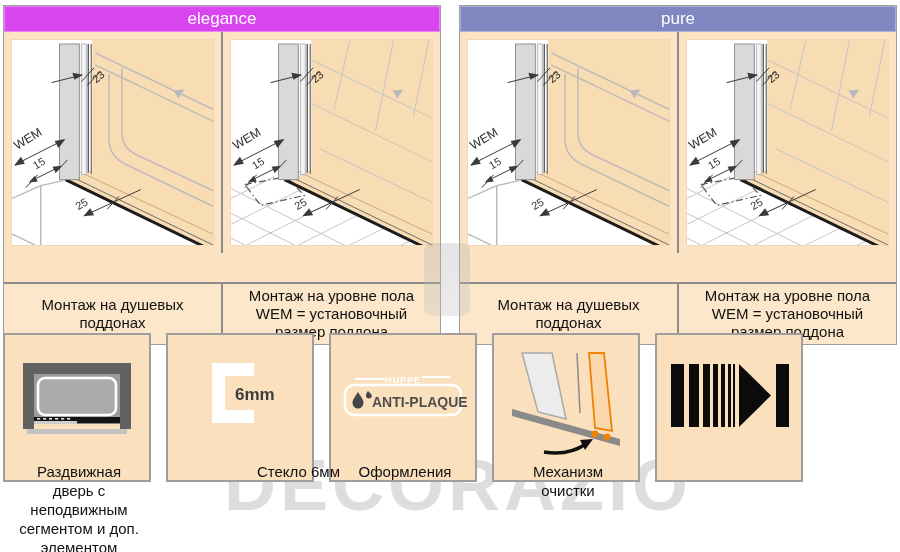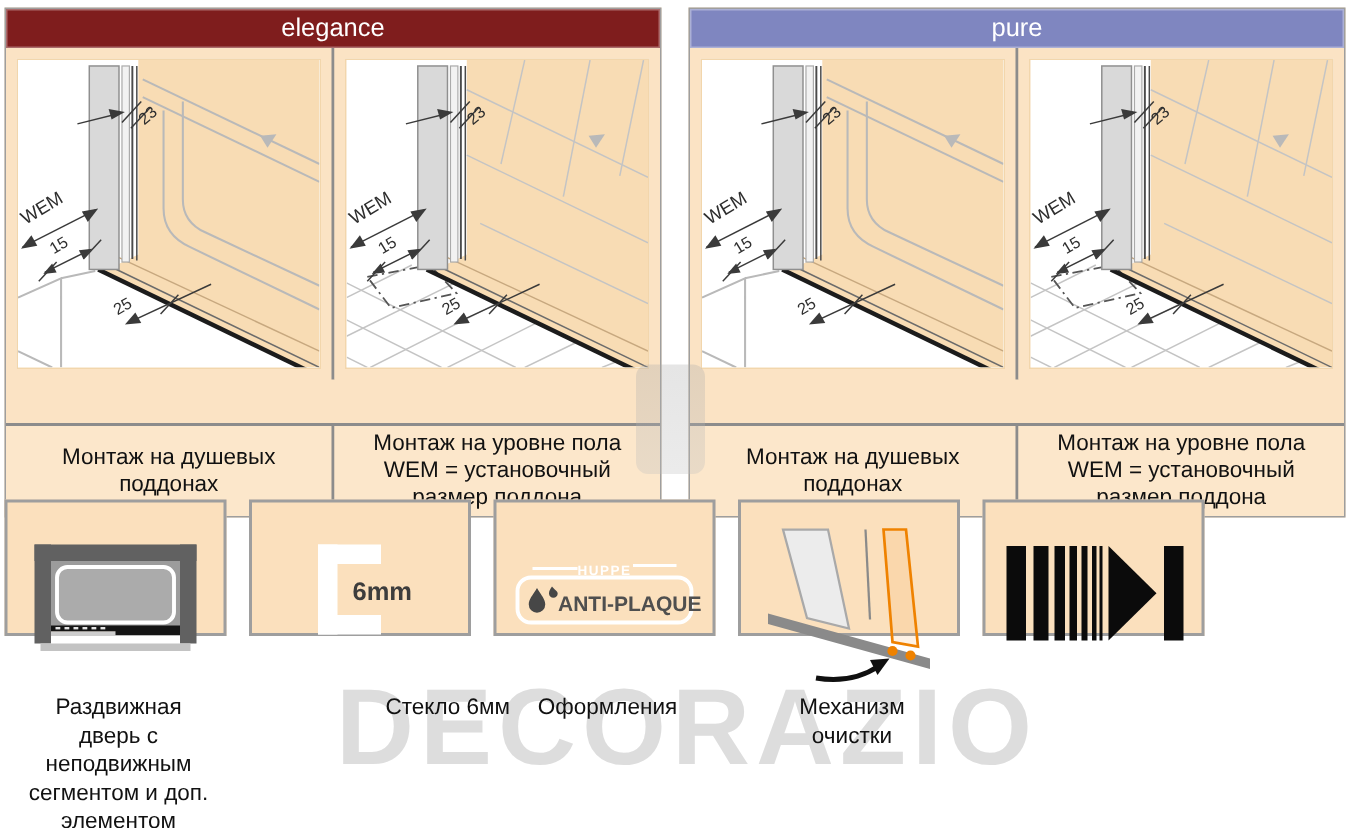--- a/index.html
+++ b/index.html
@@ -5,33 +5,33 @@
   html,body{margin:0;padding:0;background:#ffffff;}
   #page{position:relative;width:900px;height:552px;background:#ffffff;overflow:hidden;
         font-family:"Liberation Sans",sans-serif;color:#111;}
 
   
   .spec-table{position:absolute;top:5px;width:436px;border:1px solid #9e9e9e;background:#fbe3c4;z-index:2;}
   .spec-table.elegance{left:3px;}
   .spec-table.pure{left:459px;}
   .table-header{height:26px;line-height:26px;text-align:center;color:#ffffff;font-size:17px;
                 box-shadow:inset 0 0 0 1px rgba(255,255,255,.35);}
-  .spec-table.elegance .table-header{background:#7f1d1d;}
+  .spec-table.elegance .table-header{background:#d946ef;}
   .spec-table.pure .table-header{background:#7f86c0;}
   .table-body{display:flex;height:221px;}
   .diagram-cell{width:217px;height:221px;background:#fbe3c4;}
   .vdiv{width:2px;background:#8c8c8c;}
   .diagram-panel{margin:7px;width:201px;height:205px;background:#ffffff;border:1px solid #f2d6ac;}
   .diagram-panel svg{display:block;width:201px;height:205px;}
   .caption-row{display:flex;height:60px;border-top:2px solid #8c8c8c;margin-top:29px;}
   .caption-cell{width:217px;background:#fce7cb;display:flex;align-items:center;justify-content:center;}
   .caption-cell span{display:block;max-width:182px;text-align:center;font-size:15px;line-height:18px;}
 
   
-  .feature-box{position:absolute;top:333px;width:148px;height:91px;background:#fbe0bd;
+  .feature-box{position:absolute;top:333px;width:148px;height:149px;background:#fbe0bd;
                border:2px solid #9e9e9e;box-sizing:border-box;z-index:2;}
   .feature-box svg{position:absolute;left:-2px;top:-2px;width:148px;height:125px;}
   .fb1{left:3px;} .fb2{left:166px;font-weight:bold;} .fb3{left:329px;} .fb4{left:492px;} .fb5{left:655px;}
   .feature-caption{position:absolute;top:462px;text-align:center;font-size:15px;line-height:19px;z-index:2;}
   .fc1{left:19px;width:120px;} .fc2{left:176px;width:164px;text-align:right;} .fc3{left:323px;width:164px;}
   .fc4{left:518px;width:100px;} .fc5{left:665px;width:132px;}
 
   
   .watermark-text{position:absolute;left:224px;top:444px;font-size:72px;font-weight:bold;
                   letter-spacing:4px;color:#c7c7c7;opacity:.6;z-index:1;white-space:nowrap;}

